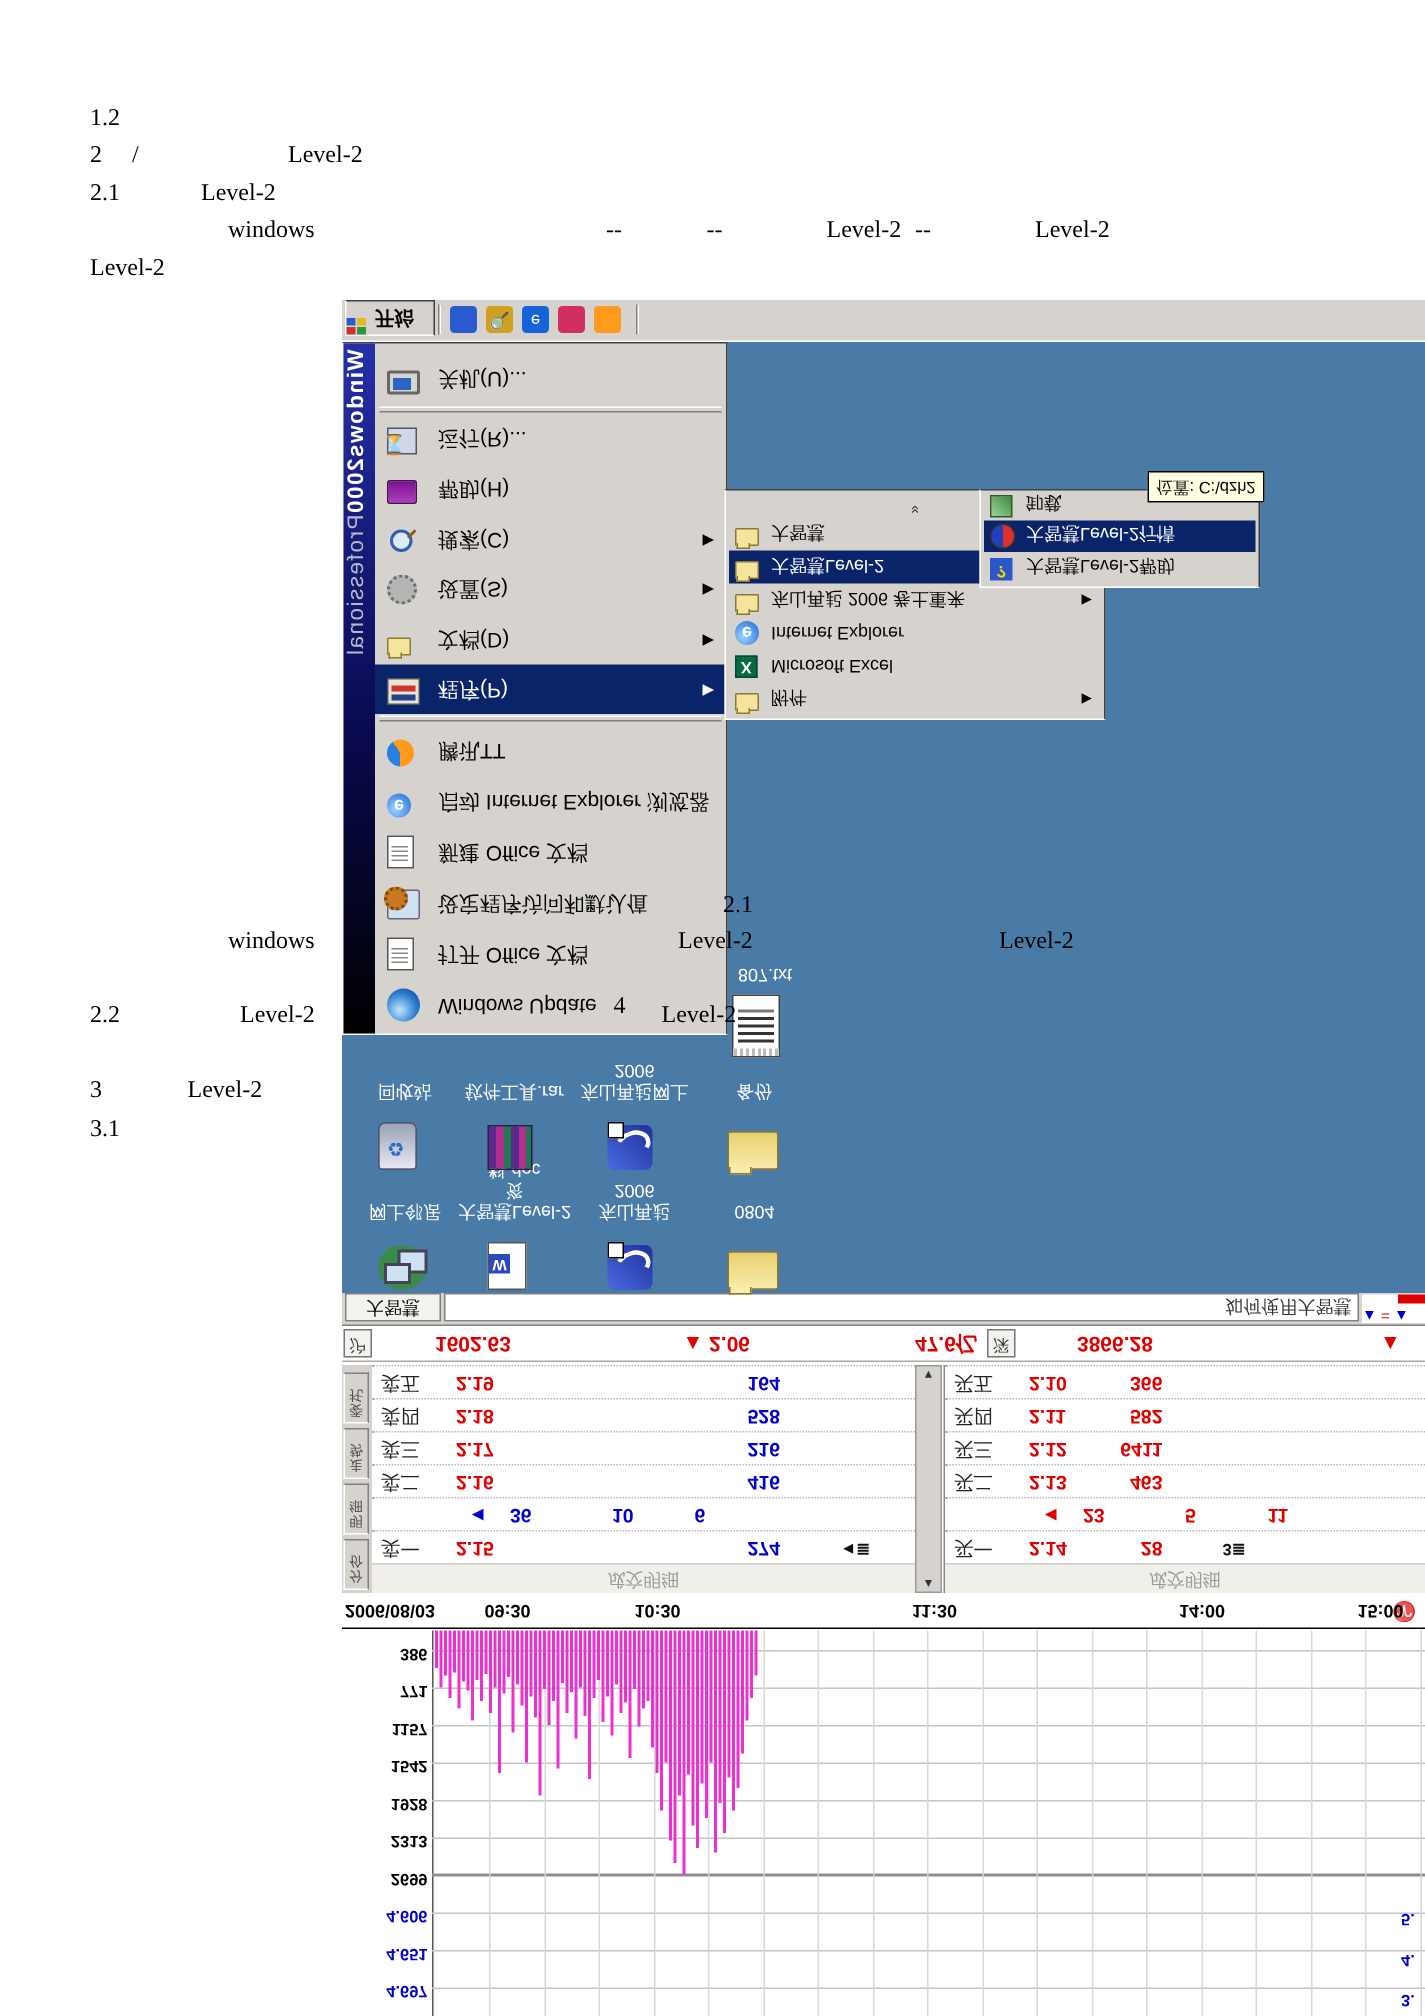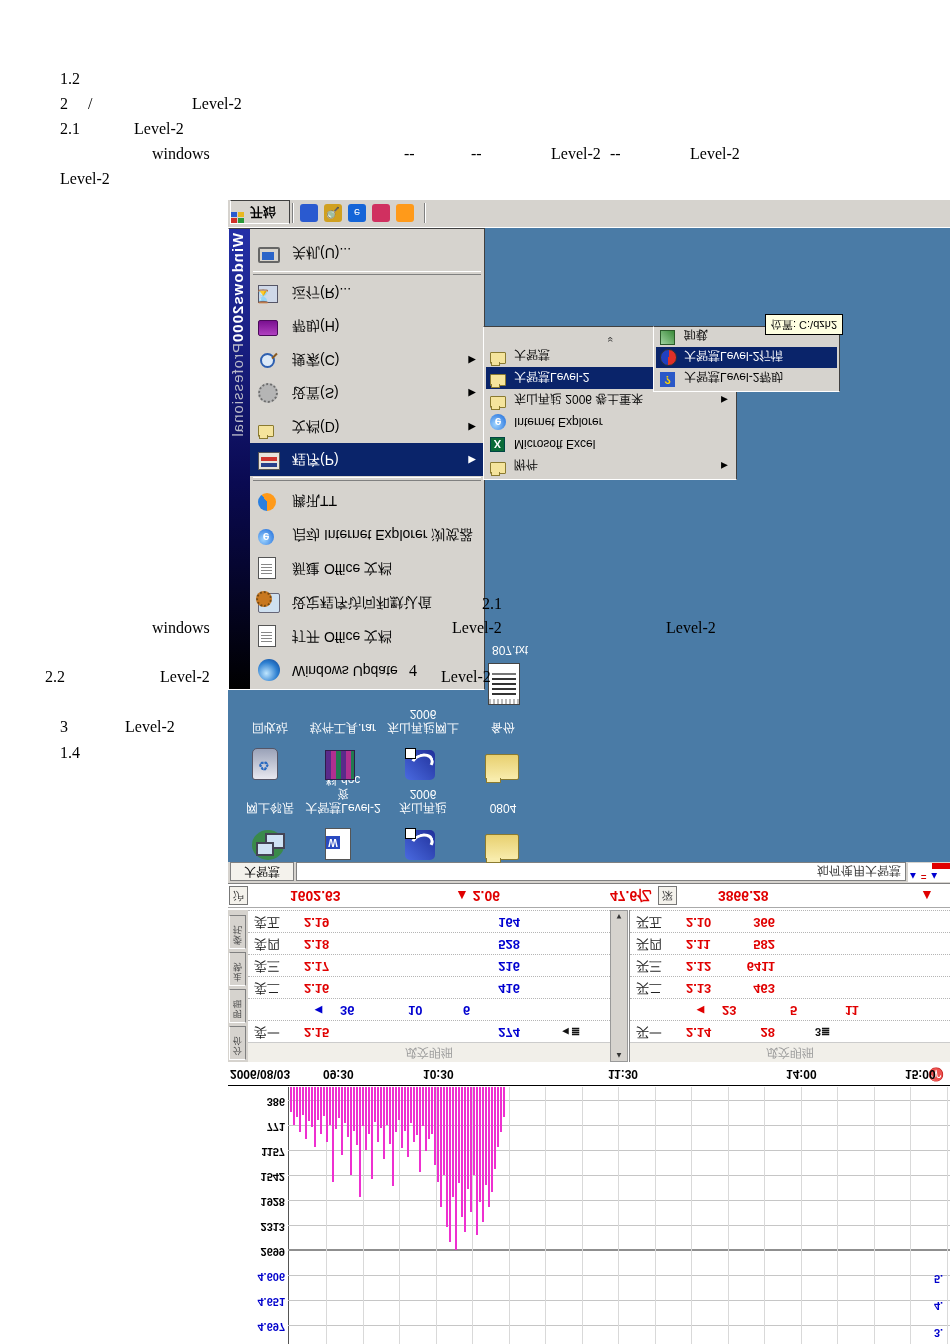--- a/index.html
+++ b/index.html
@@ -565,19 +565,19 @@
     </div>
   </div>
 
   <div id="doc-overlay">
       <div class="doctext" style="left: 482px; top: 595px;">2.1</div>
       <div class="doctext" style="left: 152px; top: 619px;">windows</div>
       <div class="doctext" style="left: 452px; top: 619px;">Level-2</div>
       <div class="doctext" style="left: 666px; top: 619px;">Level-2</div>
       <div class="doctext" style="left: 409px; top: 662px;">4</div>
       <div class="doctext" style="left: 441px; top: 668px;">Level-2</div>
-      <div class="doctext" style="left: 45px; top: 668px;">2.2</div>
+      <div class="doctext" style="left: 60px; top: 668px;">2.2</div>
       <div class="doctext" style="left: 160px; top: 668px;">Level-2</div>
       <div class="doctext" style="left: 60px; top: 718px;">3</div>
       <div class="doctext" style="left: 125px; top: 718px;">Level-2</div>
-      <div class="doctext" style="left: 60px; top: 744px;">1.4</div>
+      <div class="doctext" style="left: 60px; top: 744px;">3.1</div>
     </div>
 </div>
 
 </body></html>

